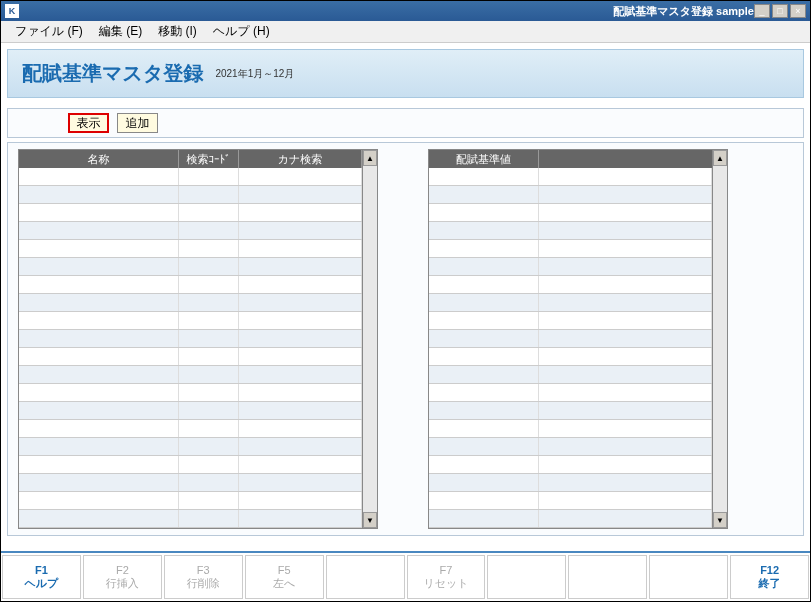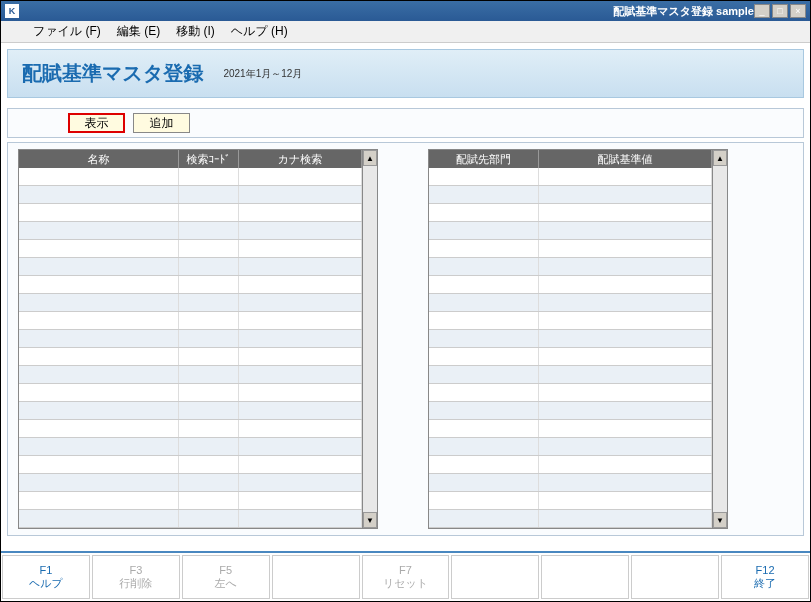--- a/index.html
+++ b/index.html
@@ -2,28 +2,28 @@
 <html><head>
 <meta charset="utf-8">
 <style>
 * { box-sizing: border-box; margin: 0; padding: 0; }
 body { font-family: "MS PGothic", "Meiryo", sans-serif; font-size: 12px; background: #fff; width: 811px; height: 602px; overflow: hidden; border: 1px solid #000; }
 .titlebar { height: 20px; background: linear-gradient(to bottom, #3a6ea5, #2a5a95); color: #fff; display: flex; align-items: center; padding: 0 4px; font-size: 11px; }
 .titlebar-icon { width: 14px; height: 14px; background: #fff; margin-right: 4px; display: inline-flex; align-items: center; justify-content: center; color: #2a5a95; font-size: 9px; font-weight: bold; }
 .titlebar-text { flex: 1; font-weight: bold; text-align: right; }
 .win-controls { display: flex; gap: 2px; }
 .win-btn { width: 16px; height: 14px; background: #d4d0c8; border: 1px solid #888; display: flex; align-items: center; justify-content: center; font-size: 9px; cursor: pointer; font-family: Arial; }
-.menubar { height: 22px; background: #f0f0f0; display: flex; align-items: center; padding: 0 24px; border-bottom: 1px solid #ccc; font-size: 12px; }
+.menubar { height: 22px; background: #f0f0f0; display: flex; align-items: center; padding: 0 6px; border-bottom: 1px solid #ccc; font-size: 12px; }
 .menu-item { padding: 2px 8px; cursor: pointer; }
 .content { padding: 6px; background: #fff; height: 508px; }
-.header-band { background: linear-gradient(to bottom, #e0eef7, #c8dff0); border: 1px solid #a8c8e0; padding: 10px 14px; display: flex; align-items: center; gap: 20px; margin-bottom: 10px; }
+.header-band { background: linear-gradient(to bottom, #e0eef7, #c8dff0); border: 1px solid #a8c8e0; padding: 10px 14px; display: flex; align-items: center; gap: 12px; margin-bottom: 10px; }
 .page-title { color: #1a6bb0; font-size: 20px; font-weight: bold; }
 .date-range { color: #333; font-size: 10px; }
 .toolbar-panel { border: 1px solid #b8c8d8; background: #fafcfe; padding: 4px 60px; margin-bottom: 4px; display: flex; gap: 8px; }
-.tb-btn { width: 57px; height: 20px; font-size: 12px; cursor: pointer; background: #fffbe0; border: 1px solid #888; }
+.tb-btn { width: 41px; height: 20px; font-size: 12px; cursor: pointer; background: #fffbe0; border: 1px solid #888; }
 .tb-btn.highlight { border: 2px solid #d00; }
 .tables-panel { border: 1px solid #b8c8d8; background: #fafcfe; padding: 6px 10px; height: 394px; display: flex; gap: 50px; }
 .table-box { display: flex; }
 .table-box.left { width: 360px; }
 .table-box.right { width: 300px; }
 .grid { flex: 1; border: 1px solid #888; border-right: none; }
 .grid-head { display: flex; background: #666; height: 18px; }
 .gh { color: #fff; font-size: 11px; text-align: center; line-height: 18px; border-right: 1px solid #999; }
 .grid-body { overflow: hidden; }
 .grid-row { display: flex; height: 18px; border-bottom: 1px solid #ccc; }
@@ -33,21 +33,21 @@
 .left .gh:nth-child(1), .left .gc:nth-child(1) { width: 160px; }
 .left .gh:nth-child(2), .left .gc:nth-child(2) { width: 60px; }
 .left .gh:nth-child(3), .left .gc:nth-child(3) { flex: 1; }
 .right .gh:nth-child(1), .right .gc:nth-child(1) { width: 110px; }
 .right .gh:nth-child(2), .right .gc:nth-child(2) { flex: 1; }
 .scrollbar { width: 16px; background: #e8e8e8; border: 1px solid #888; border-left: 1px solid #888; display: flex; flex-direction: column; }
 .sb-btn { height: 16px; background: #d4d0c8; border: 1px solid #999; display: flex; align-items: center; justify-content: center; font-size: 8px; cursor: pointer; }
 .sb-track { flex: 1; }
 .footer { height: 50px; border-top: 2px solid #4a88c0; display: flex; background: #fff; }
 .fkey { flex: 1; border: 1px solid #ccc; display: flex; flex-direction: column; align-items: center; justify-content: center; font-size: 11px; color: #aaa; cursor: pointer; margin: 2px 1px; background: #fff; }
-.fkey.active { color: #1a6bb0; }
+.fkey.active { color: #1a6bb0; font-weight: bold; }
 .fkey-num { font-size: 11px; }
 .fkey-lbl { font-size: 11px; }
 </style>
 </head>
 <body>
 
 <div class="titlebar">
   <span class="titlebar-icon">K</span>
   <span class="titlebar-text">配賦基準マスタ登録 sample</span>
   <div class="win-controls">
@@ -189,21 +189,20 @@
       <div class="scrollbar">
         <div class="sb-btn">▲</div>
         <div class="sb-track"></div>
         <div class="sb-btn">▼</div>
       </div>
     </div>
 
     <div class="table-box right">
       <div class="grid">
         <div class="grid-head">
-          <div class="gh">配賦先部門</div>
           <div class="gh">配賦基準値</div>
         </div>
         <div class="grid-body" id="right-rows">
             <div class="grid-row">
               <div class="gc"></div>
               <div class="gc"></div>
             </div>
             <div class="grid-row">
               <div class="gc"></div>
               <div class="gc"></div>
@@ -290,20 +289,24 @@
     </div>
   </div>
 </div>
 
 <div class="footer" id="fkeys">
     <div class="fkey active">
       <div class="fkey-num">F1</div>
       <div class="fkey-lbl">ヘルプ</div>
     </div>
     <div class="fkey">
+      <div class="fkey-num">F2</div>
+      <div class="fkey-lbl">行挿入</div>
+    </div>
+    <div class="fkey">
       <div class="fkey-num">F3</div>
       <div class="fkey-lbl">行削除</div>
     </div>
     <div class="fkey">
       <div class="fkey-num">F5</div>
       <div class="fkey-lbl">左へ</div>
     </div>
     <div class="fkey">
       <div class="fkey-num"></div>
       <div class="fkey-lbl"></div>

